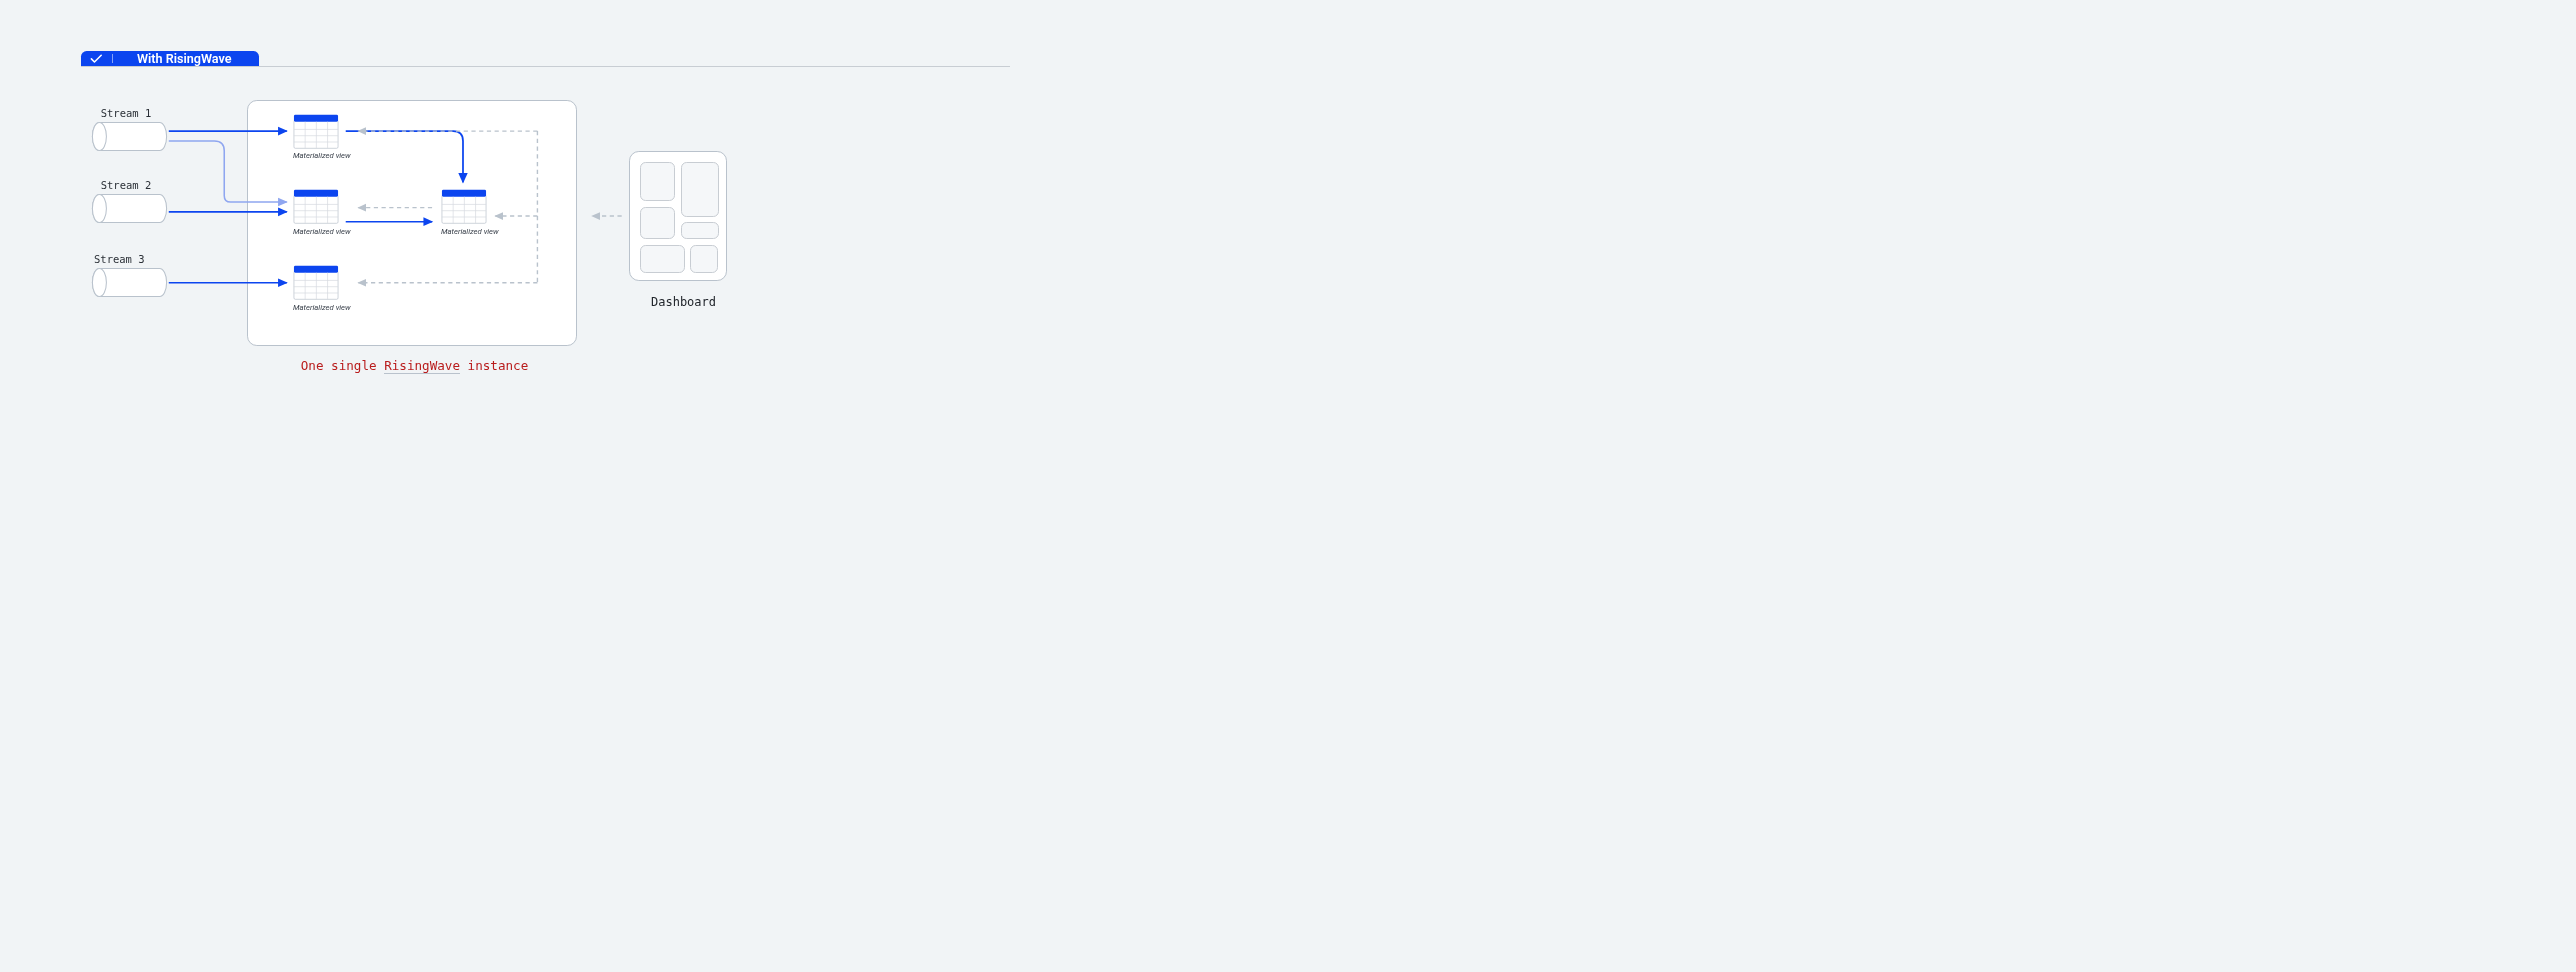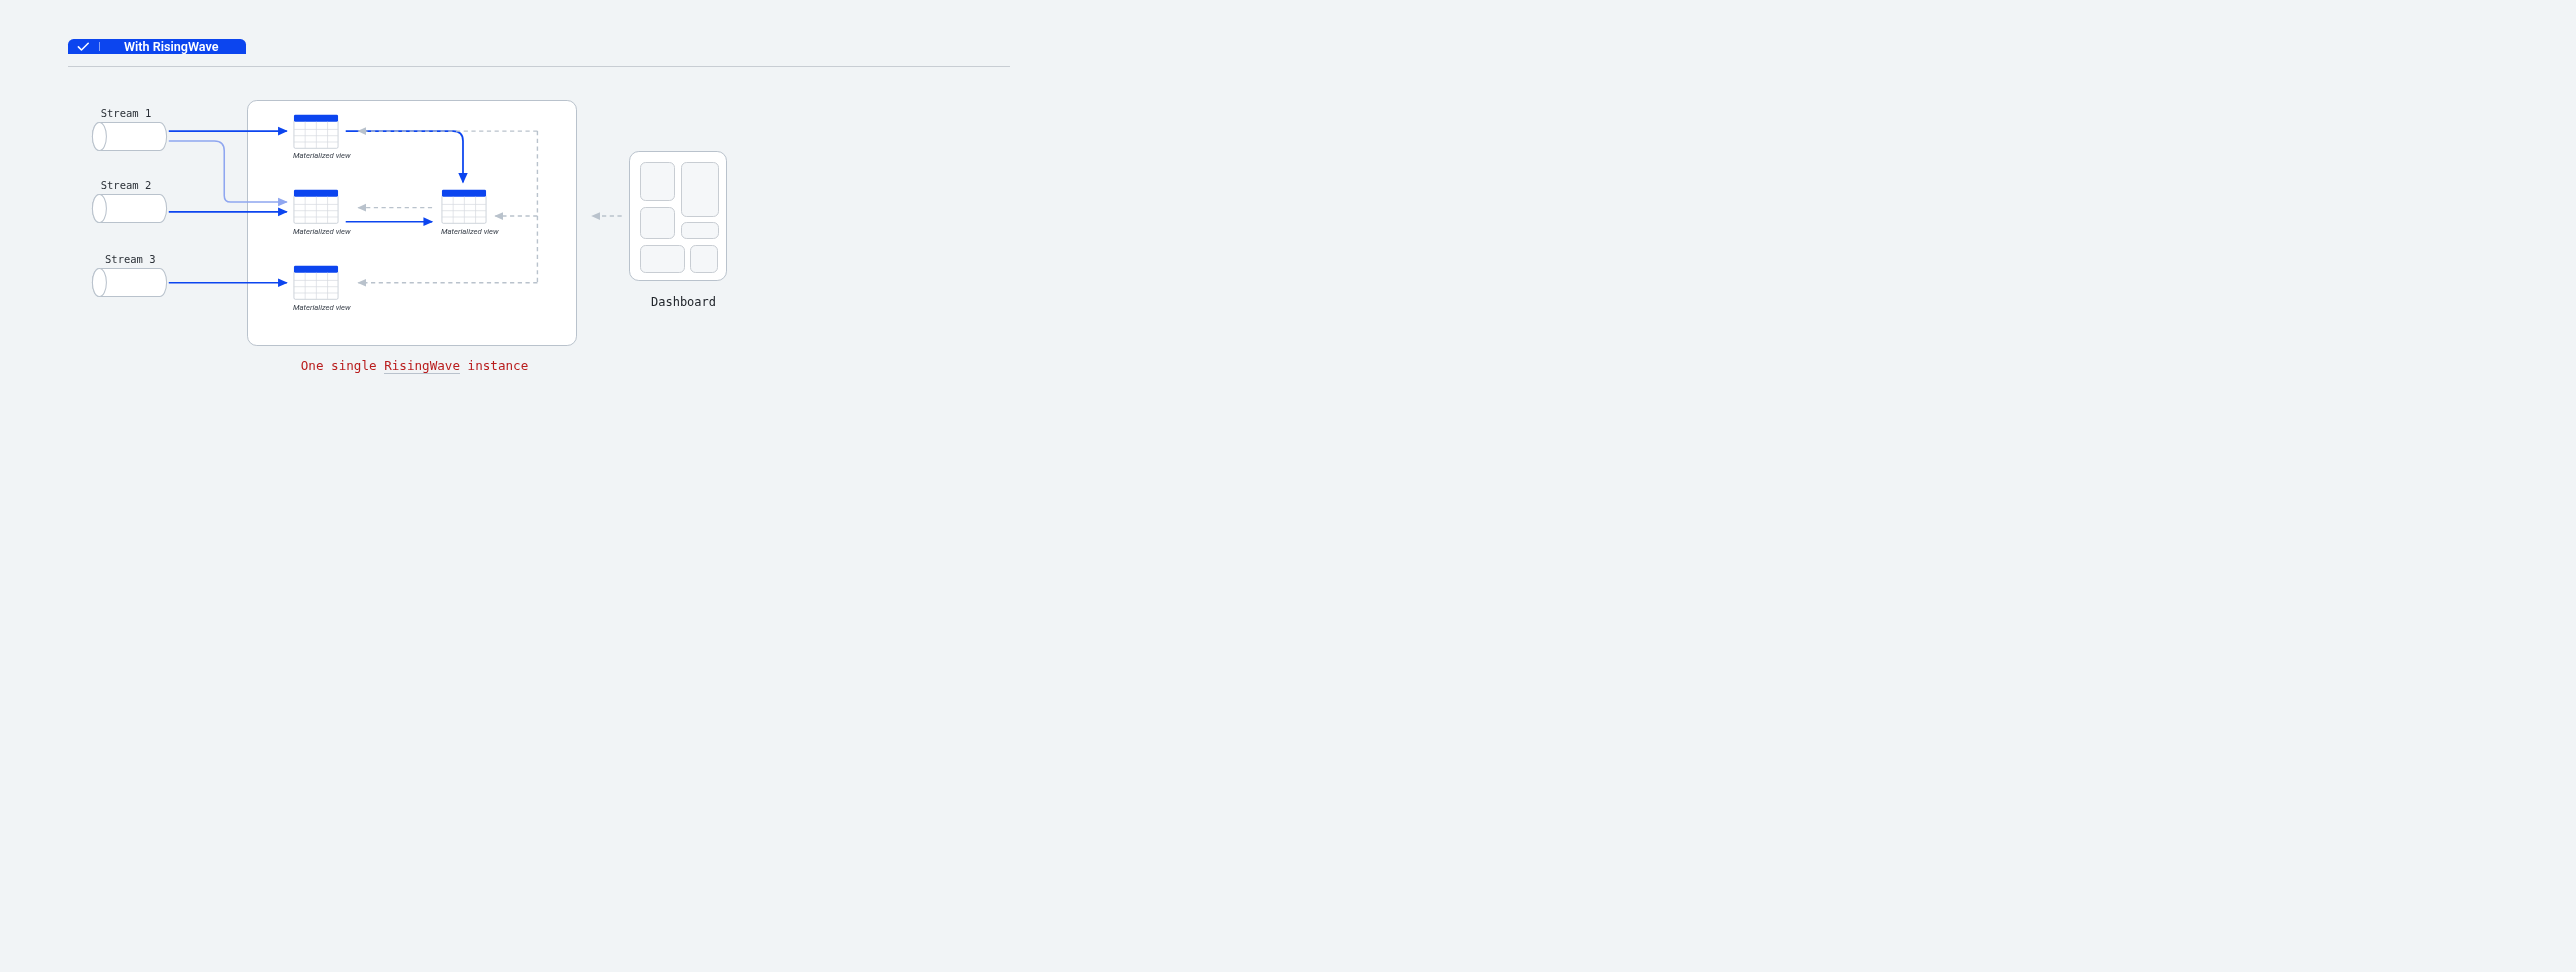--- a/index.html
+++ b/index.html
@@ -8,25 +8,25 @@
     background: #f1f4f6;
     font-family: -apple-system, BlinkMacSystemFont, "Segoe UI", Roboto, sans-serif;
     width: 1091px;
     height: 412px;
     position: relative;
   }
   
   .tab-header {
     position: absolute;
     top: 39px;
-    left: 68px;
+    left: 81px;
     right: 81px;
     height: 28px;
     display: flex;
-    align-items: flex-start;
+    align-items: flex-end;
     border-bottom: 0.7px solid #c8cdd3;
   }
   .tab {
     background: #0C45EF;
     color: #fff;
     display: flex;
     align-items: center;
     font-size: 12.6px;
     font-weight: 600;
     border-radius: 5.6px 5.6px 0 0;
@@ -130,21 +130,21 @@
 
   <div class="stream-label" style="left:19.7px; top:95px">Stream 2</div>
   <div class="cyl" style="left:9.8px; top:109px">
     <svg width="77" height="31" viewBox="0 0 110 44">
         <ellipse cx="12" cy="22" rx="10" ry="20" fill="#fff" stroke="#b9c2cc" stroke-width="1.5"></ellipse>
         <path d="M12 2 H98 A10 20 0 0 1 98 42 H12" fill="#fff" stroke="#b9c2cc" stroke-width="1.5"></path>
         <ellipse cx="12" cy="22" rx="10" ry="20" fill="#fff" stroke="#b9c2cc" stroke-width="1.5"></ellipse>
       </svg>
   </div>
 
-  <div class="stream-label" style="left:24px; top:169px">Stream 3</div>
+  <div class="stream-label" style="left:13px; top:169px">Stream 3</div>
   <div class="cyl" style="left:9.8px; top:183px">
     <svg width="77" height="31" viewBox="0 0 110 44">
         <ellipse cx="12" cy="22" rx="10" ry="20" fill="#fff" stroke="#b9c2cc" stroke-width="1.5"></ellipse>
         <path d="M12 2 H98 A10 20 0 0 1 98 42 H12" fill="#fff" stroke="#b9c2cc" stroke-width="1.5"></path>
         <ellipse cx="12" cy="22" rx="10" ry="20" fill="#fff" stroke="#b9c2cc" stroke-width="1.5"></ellipse>
       </svg>
   </div>
 
   <div class="rw-box" style="left:166px; top:15.5px; width:330px; height:246px"></div>
   <div class="rw-caption" style="left:214px; top:274px; width:239px">

